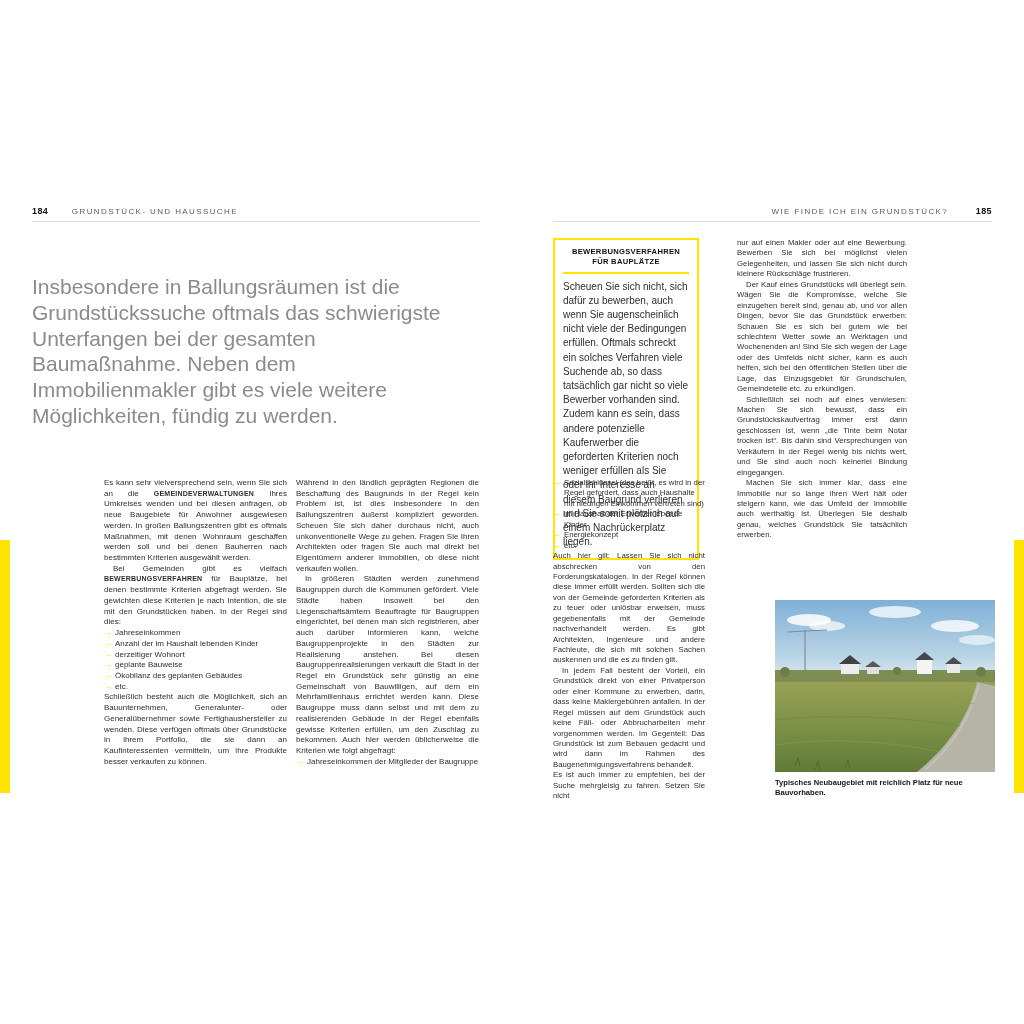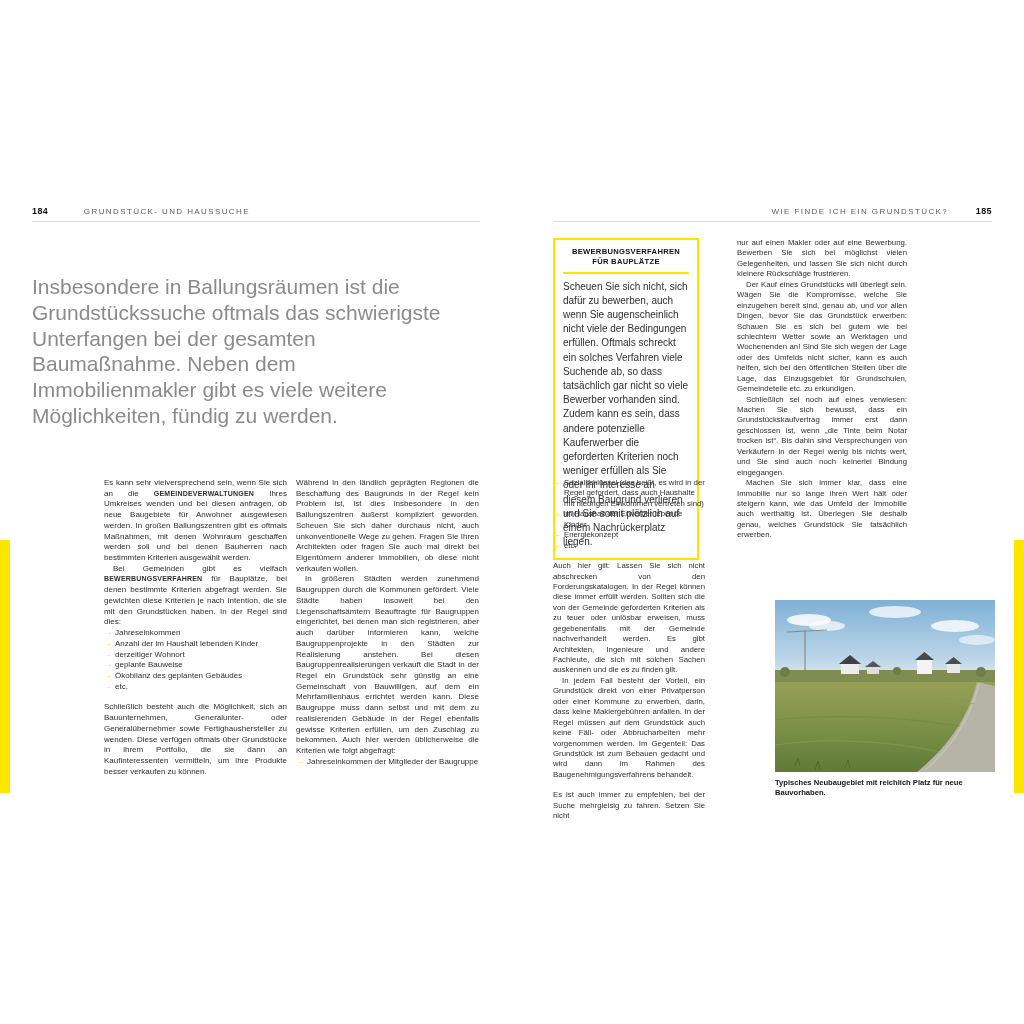--- a/index.html
+++ b/index.html
@@ -8,35 +8,35 @@
     position:relative; width:1024px; height:1024px; background:#ffffff;
     font-family:"Liberation Sans","DejaVu Sans",sans-serif; color:#2e2e2e; overflow:hidden;
   }
   .accent-bar { position:absolute; width:10px; background:var(--accent,#ffe400); }
   .accent-bar.left  { left:0;  top:540px; height:253px; }
   .accent-bar.right { right:0; top:540px; height:253px; }
 
   .runhead { position:absolute; top:206px; font-size:8px; letter-spacing:1.4px; color:#5a5a5a; white-space:nowrap; }
   .runhead .pagenum { font-weight:bold; color:#111; font-size:9px; letter-spacing:0.4px; }
   .left-head { left:32px; }
-  .left-head .pagenum { margin-right:32px; }
+  .left-head .pagenum { margin-right:20px; }
   .right-head { left:553px; width:439px; text-align:right; }
   .right-head .pagenum { margin-left:24px; }
   .headrule { position:absolute; top:221px; height:1px; background:#dddddd; }
 
   .title { position:absolute; left:32px; top:238px; font-size:22.5px; font-weight:bold; color:#0f0f0f; letter-spacing:-0.2px; }
   .arrow-glyph { color:var(--accent,#ffe400); font-weight:bold; }
   .title .arrow-glyph { margin-right:10px; }
 
   .intro { position:absolute; left:32px; top:274px; width:414px; font-size:21px; line-height:1.23; color:#8b8b8b; }
 
   .col { position:absolute; font-size:8px; line-height:1.34; text-align:justify; color:#2e2e2e; }
   .col p { margin:0; }
   .col p.indent { text-indent:9px; }
-  .col p.gap { margin-top:10px; }
+  .col p.gap { }
   .term { font-weight:bold; font-size:7px; letter-spacing:0.2px; }
 
   .arrow-list { list-style:none; }
   .arrow-item { display:flex; }
   .arrow-item .arrow-glyph { flex:0 0 11px; width:11px; }
   .arrow-item .arrow-text { flex:1; text-align:left; }
 
   #left-col1  { left:104px; top:478px; width:183px; }
   #left-col2  { left:296px; top:478px; width:183px; }
   #right-col1 { left:553px; top:478px; width:152px; font-size:7.8px; }

